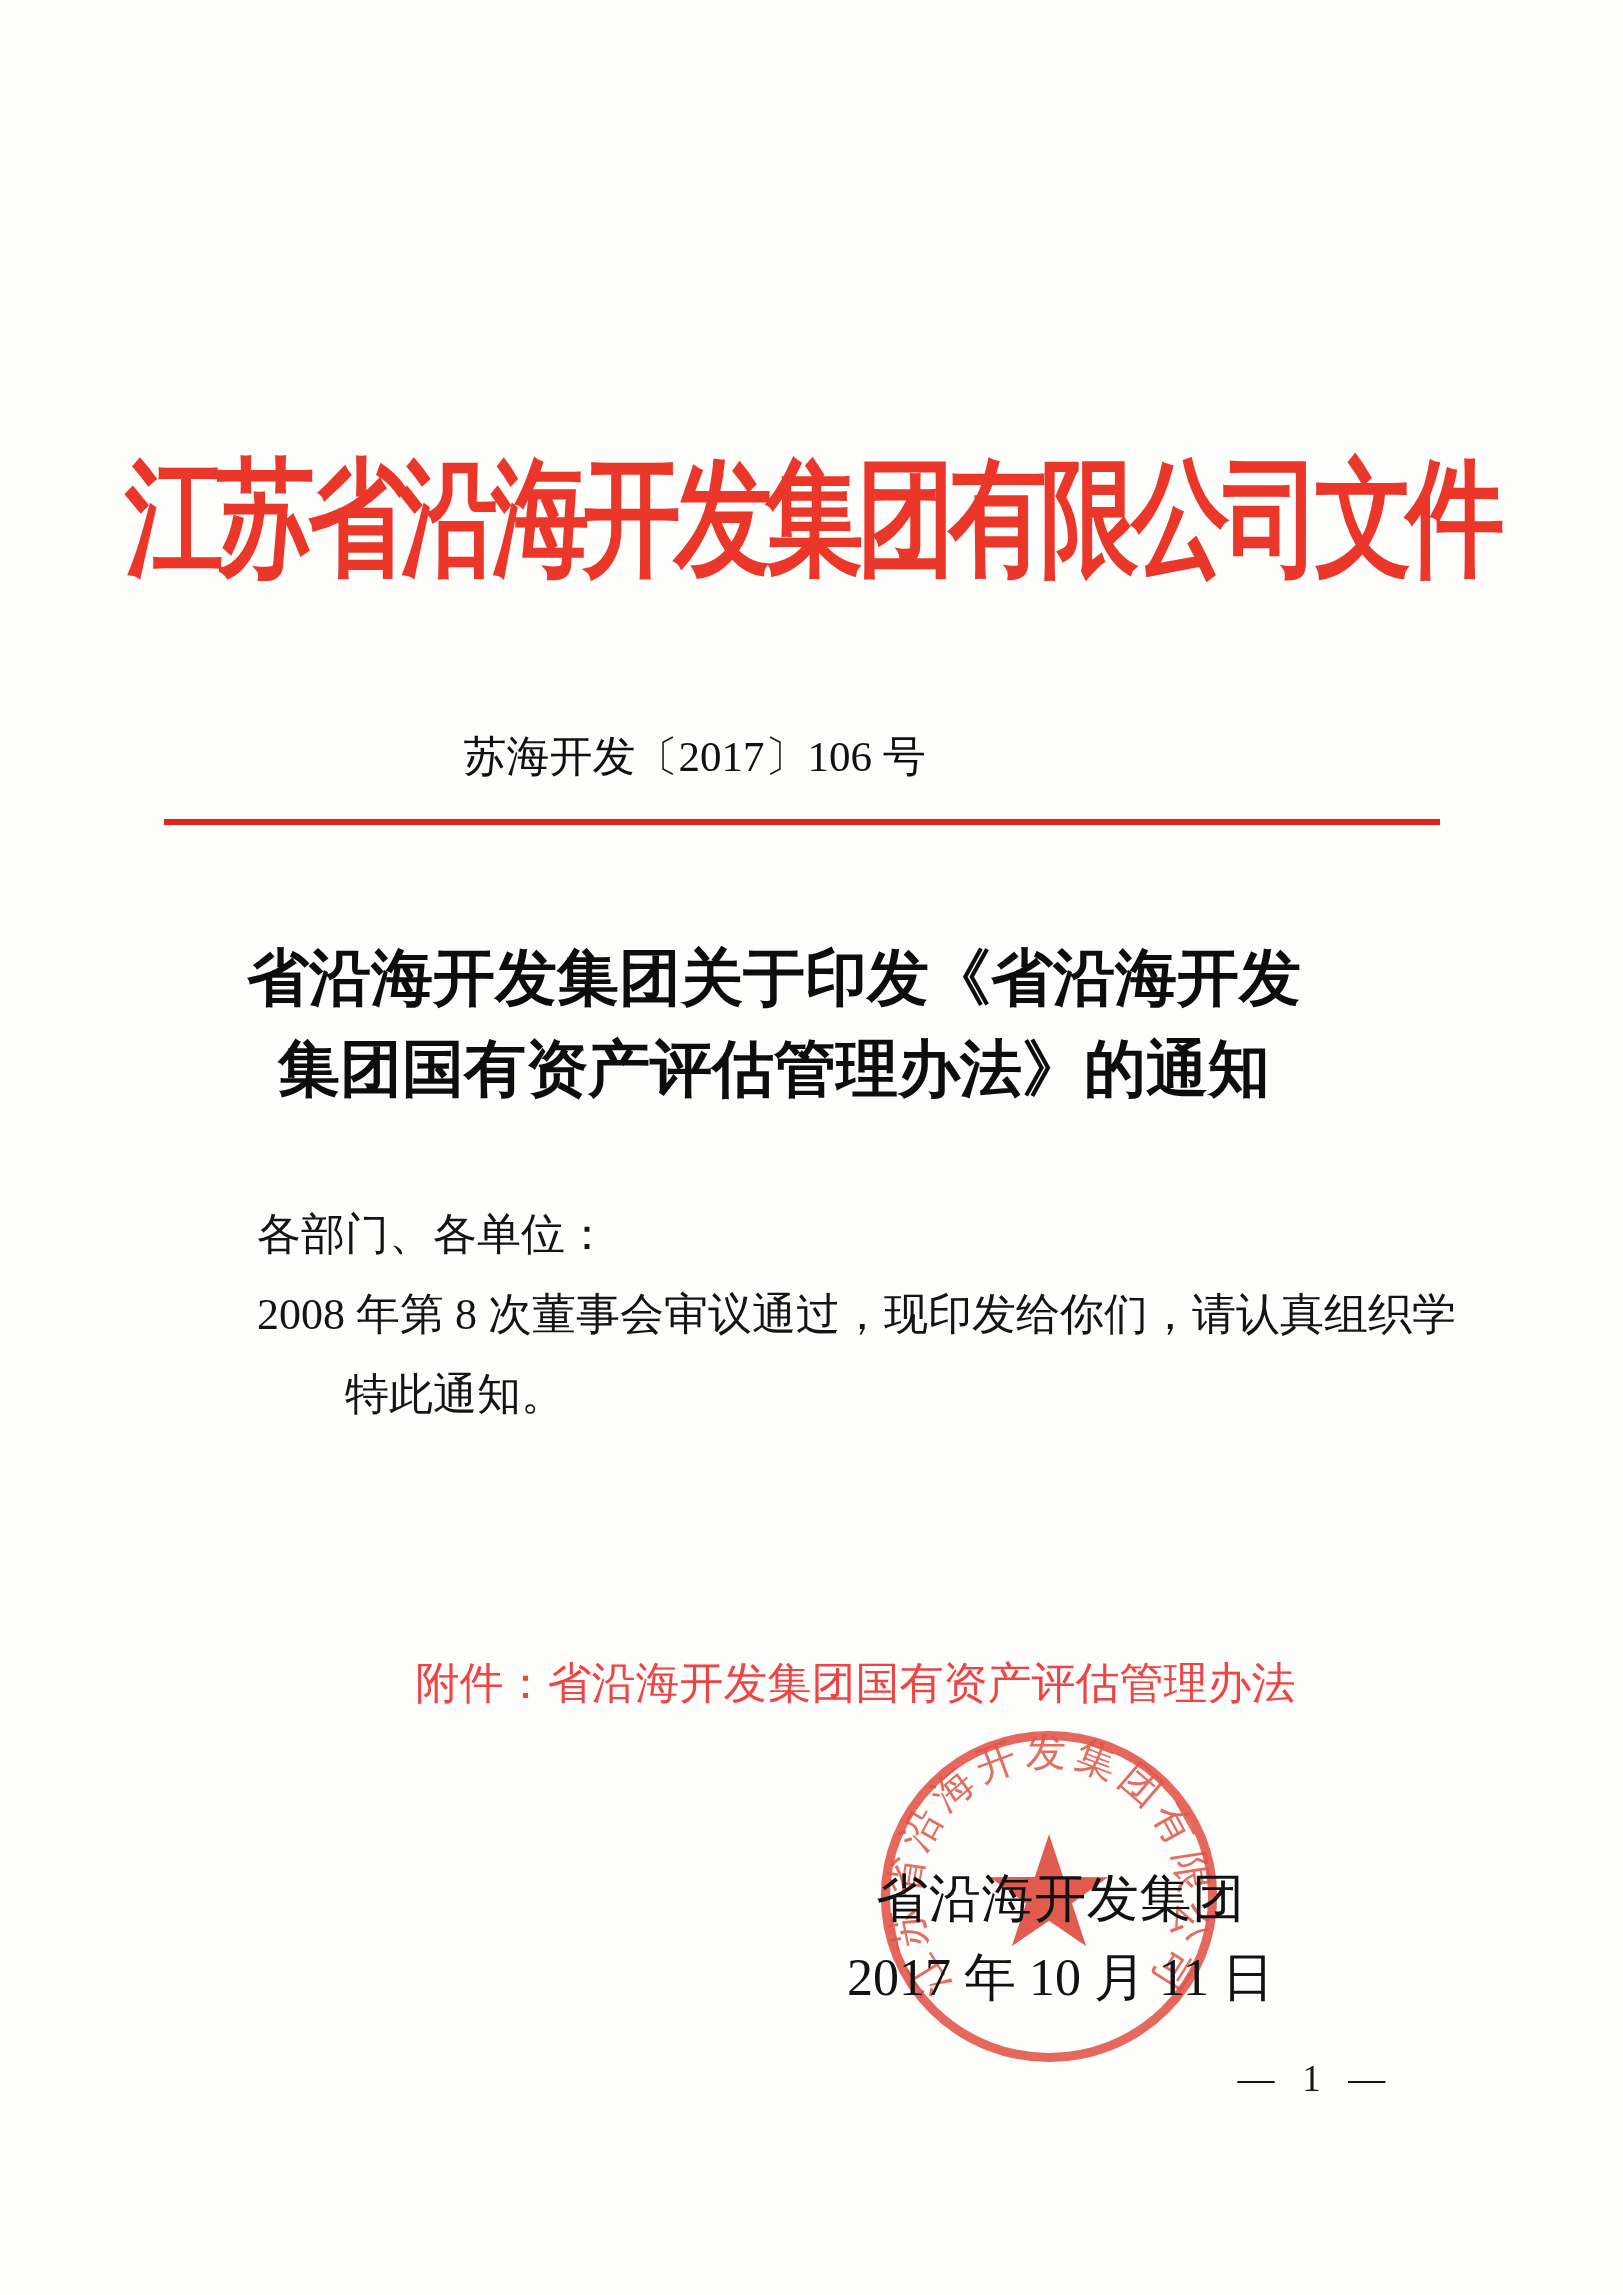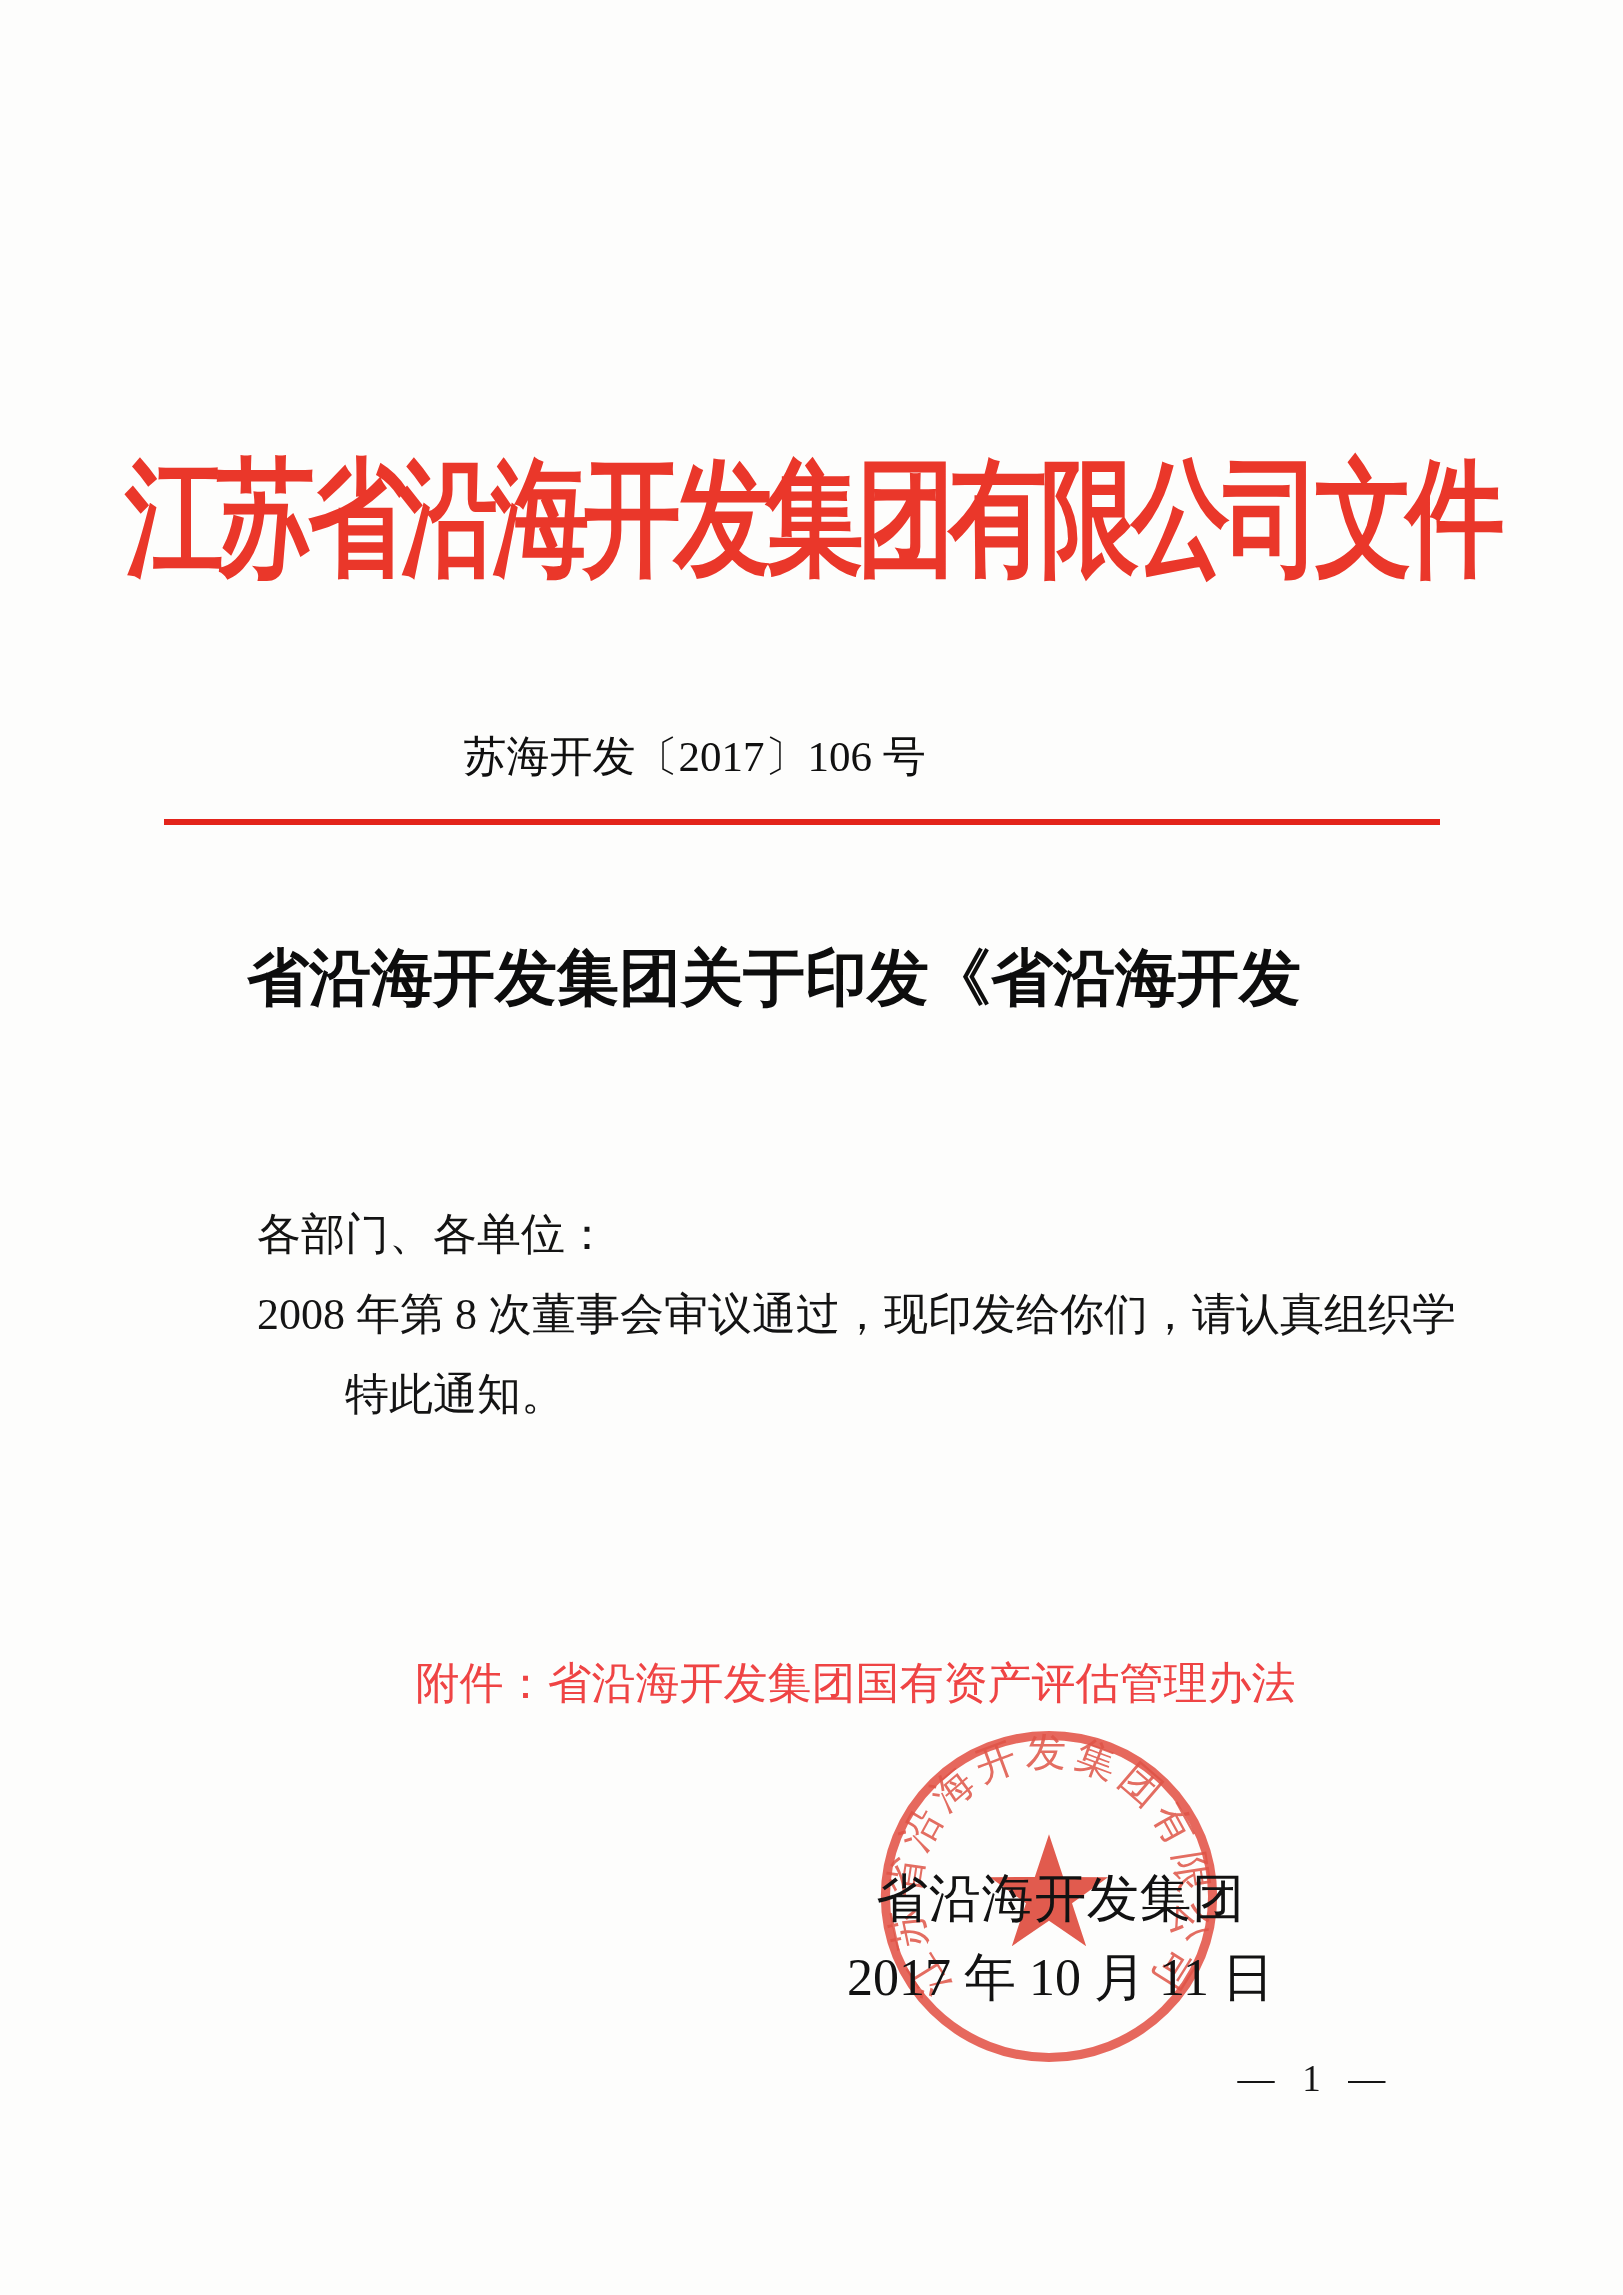--- a/index.html
+++ b/index.html
@@ -104,20 +104,21 @@
 <body>
 
 <div class="banner">江苏省沿海开发集团有限公司文件</div>
 
 <div class="docno">苏海开发〔2017〕106 号</div>
 
 <div class="rule"></div>
 
 <div class="doc-title">
   <div>省沿海开发集团关于印发《省沿海开发</div>
+  <div>集团国有资产评估管理办法》的通知</div>
 </div>
 
 <div class="body-block">
   <div class="doc-line">各部门、各单位：</div>
   <div class="doc-line just">2008 年第 8 次董事会审议通过，现印发给你们，请认真组织学</div>
   <div class="doc-line indent">特此通知。</div>
 </div>
 
 <div class="attachment">附件：省沿海开发集团国有资产评估管理办法</div>
 

